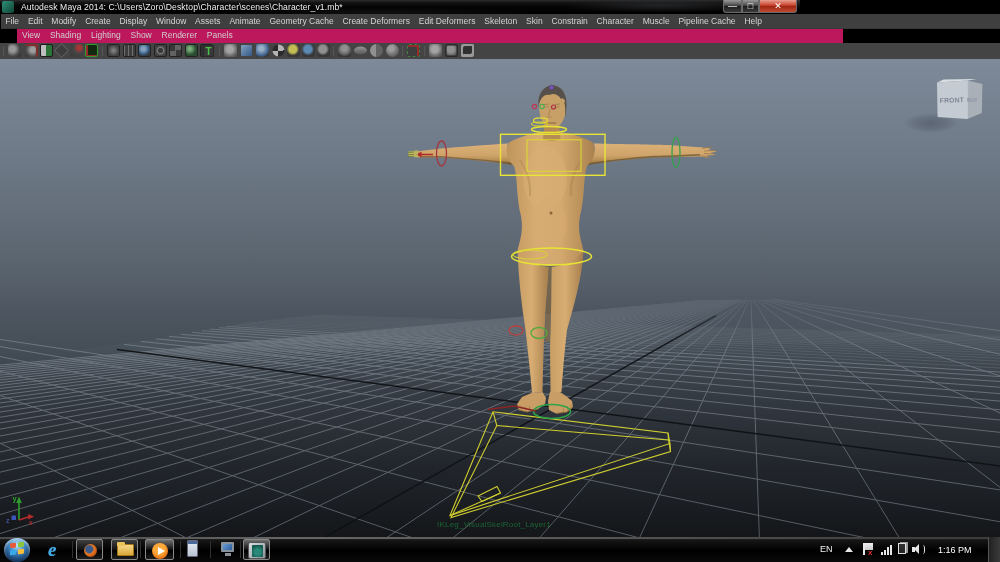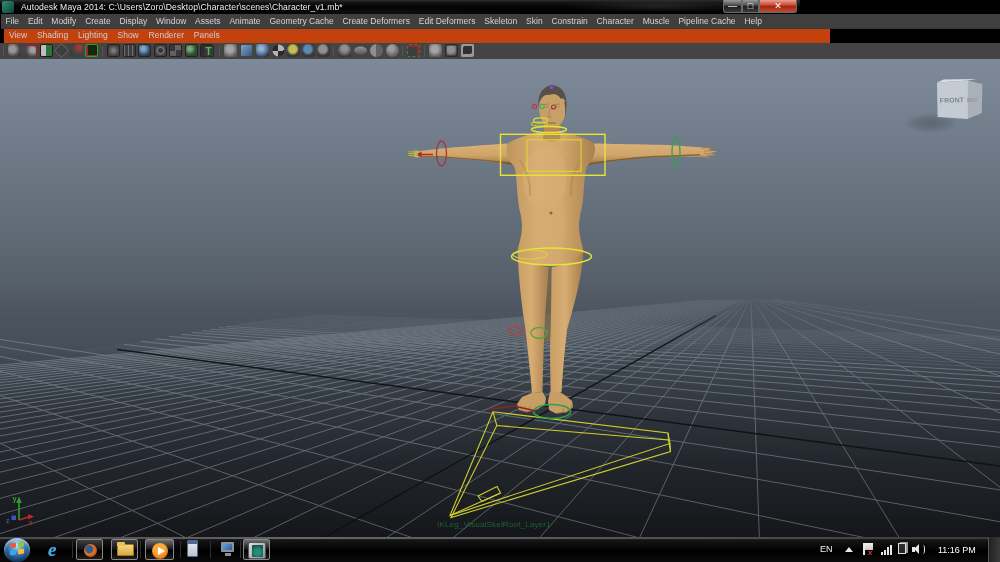--- a/index.html
+++ b/index.html
@@ -15,21 +15,21 @@
   background:linear-gradient(135deg,#2e8f76,#0f4437); border-radius:2px; }
 #titlebar .ttext { position:absolute; left:21px; top:2px; font-size:8.6px; color:#f0f0f0; letter-spacing:0.1px; }
 .winbtns { position:absolute; right:3px; top:0; height:14px; display:flex; }
 .wbtn { height:13px; border:1px solid #6a6a6a; border-top:none; background:linear-gradient(180deg,#9a9a9a,#4a4a4a 45%,#1c1c1c 50%,#3a3a3a); color:#fff; font-size:9px; text-align:center; line-height:12px; }
 .wbtn.min { width:19px; border-radius:0 0 0 3px; }
 .wbtn.max { width:17px; }
 .wbtn.close { width:38px; border-radius:0 0 3px 0; background:linear-gradient(180deg,#e8a092,#c8432e 45%,#9c2512 50%,#c04a30); }
 #menubar { position:absolute; left:1px; top:14px; width:999px; height:15px; background:#3f3f3f; border-bottom:1px solid #383838;
   color:#d4d4d4; font-size:8.5px; white-space:nowrap; }
 #menubar span { display:inline-block; padding:2px 4.4px 0 4.4px;text-align:right; }
-#panelmenu { position:absolute; left:4px; top:29px; width:826px; height:14px; background:#c2410c; color:#cecece; font-size:8.5px; white-space:nowrap; }
+#panelmenu { position:absolute; left:17px; top:29px; width:826px; height:14px; background:#be185d; color:#cecece; font-size:8.5px; white-space:nowrap; }
 #panelmenu span { display:inline-block; padding:1px 4.9px 0 4.9px; }
 #toolbar { position:absolute; left:0; top:43px; width:1000px; height:16px; background:#444; }
 .ti { position:absolute; top:1px; width:13px; height:13px; border-radius:2px; filter:brightness(0.82) saturate(0.9); }
 #viewport { position:absolute; left:0; top:59px; width:1000px; height:478px;
   background:linear-gradient(180deg,#7e8a99 0%,#6f7a88 20%,#5d6772 40%,#49525b 58%,#323840 72%,#22262c 85%,#141619 100%); }
 #taskbar { position:absolute; left:0; top:537px; width:1000px; height:25px;
   background:linear-gradient(180deg,#3a3a3a 0%,#161616 12%,#000 55%,#0a0a0a 100%); }
 </style>
 </head>
 <body>
@@ -342,16 +342,16 @@
       <div style="position:absolute;left:3px;bottom:0;width:2px;height:5.5px;background:#e8e8e8;"></div>
       <div style="position:absolute;left:6px;bottom:0;width:2px;height:8.0px;background:#e8e8e8;"></div>
       <div style="position:absolute;left:9px;bottom:0;width:2px;height:10.5px;background:#e8e8e8;"></div>
     </div>
     <div style="position:absolute;left:898px;top:6px;width:8px;height:11px;border:1px solid #e0e0e0;background:rgba(255,255,255,0.15);box-shadow:2px -1px 0 -0px #999;"></div>
     <div style="position:absolute;left:912px;top:6px;width:14px;height:13px;">
       <div style="position:absolute;left:0;top:4px;width:3px;height:5px;background:#e8e8e8;"></div>
       <div style="position:absolute;left:2px;top:1px;width:0;height:0;border-right:5px solid #e8e8e8;border-top:5.5px solid transparent;border-bottom:5.5px solid transparent;"></div>
       <div style="position:absolute;left:9px;top:2px;width:4px;height:9px;border-right:1.5px solid #e8e8e8;border-radius:50%;"></div>
     </div>
-    <div style="position:absolute;left:938px;top:8px;font-size:9px;color:#fff;">11:16 PM</div>
+    <div style="position:absolute;left:938px;top:8px;font-size:9px;color:#fff;">1:16 PM</div>
     <div style="position:absolute;left:988px;top:0;width:1px;height:25px;background:#555;"></div>
     <div style="position:absolute;left:989px;top:0;width:11px;height:25px;background:linear-gradient(90deg,#222,#3a3a3a);"></div>
   </div>
 
 </body></html>

